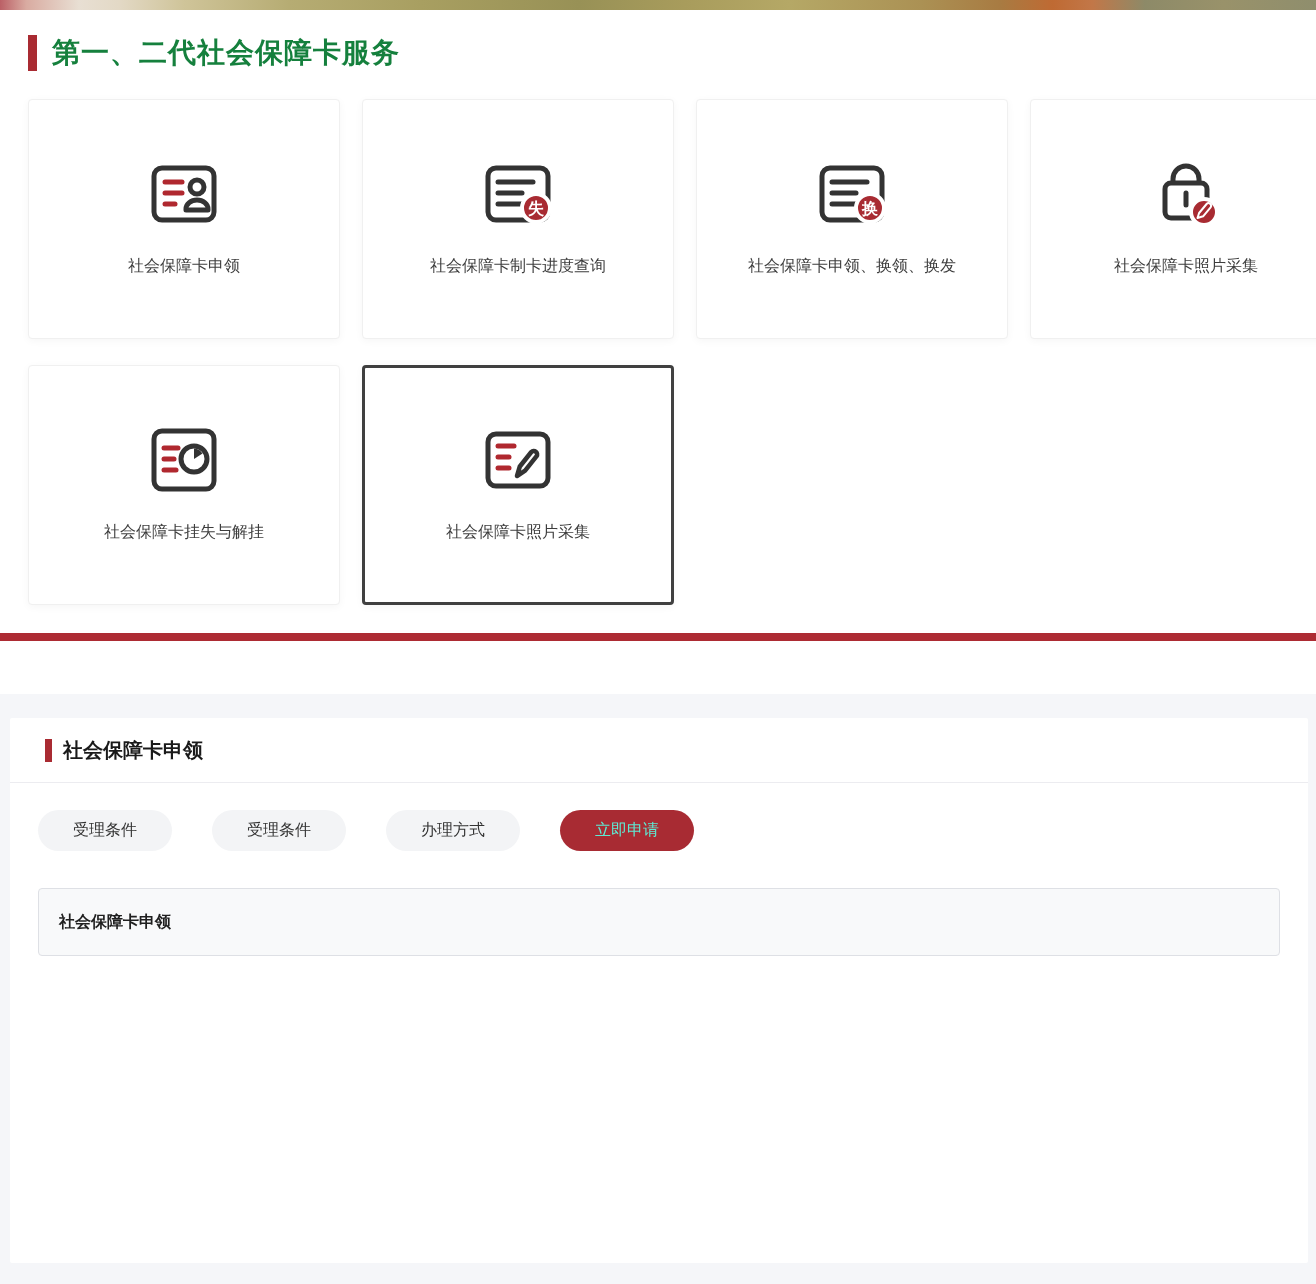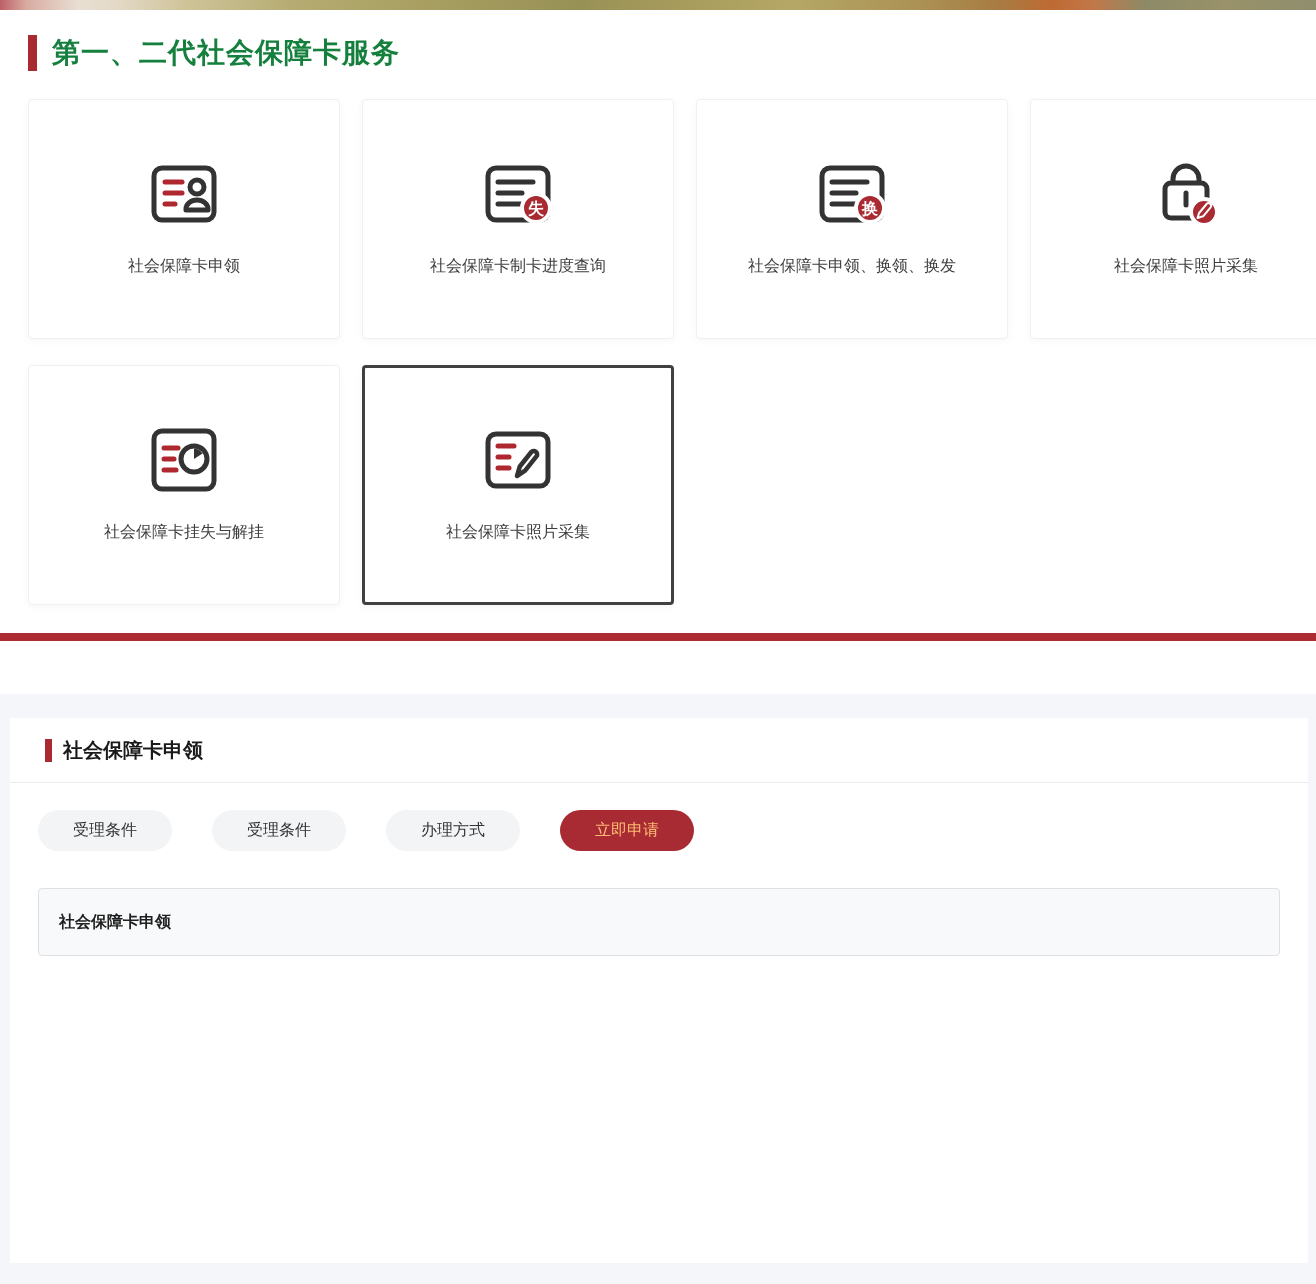--- a/index.html
+++ b/index.html
@@ -101,21 +101,21 @@
     background: #f3f4f6;
     color: #333;
     font-size: 16px;
     display: flex; align-items: center; justify-content: center;
     margin-right: 40px;
     cursor: pointer;
     border: none;
   }
   .tab-pill.active {
     background: #a82b33;
-    color: #fdba74;
+    color: #5eead4;
   }
 
   .content-box {
     margin-top: 37px;
     height: 68px;
     background: #f8f9fa;
     border: 1px solid #dee0e5;
     border-radius: 4px;
     display: flex; align-items: center;
     padding-left: 20px;

